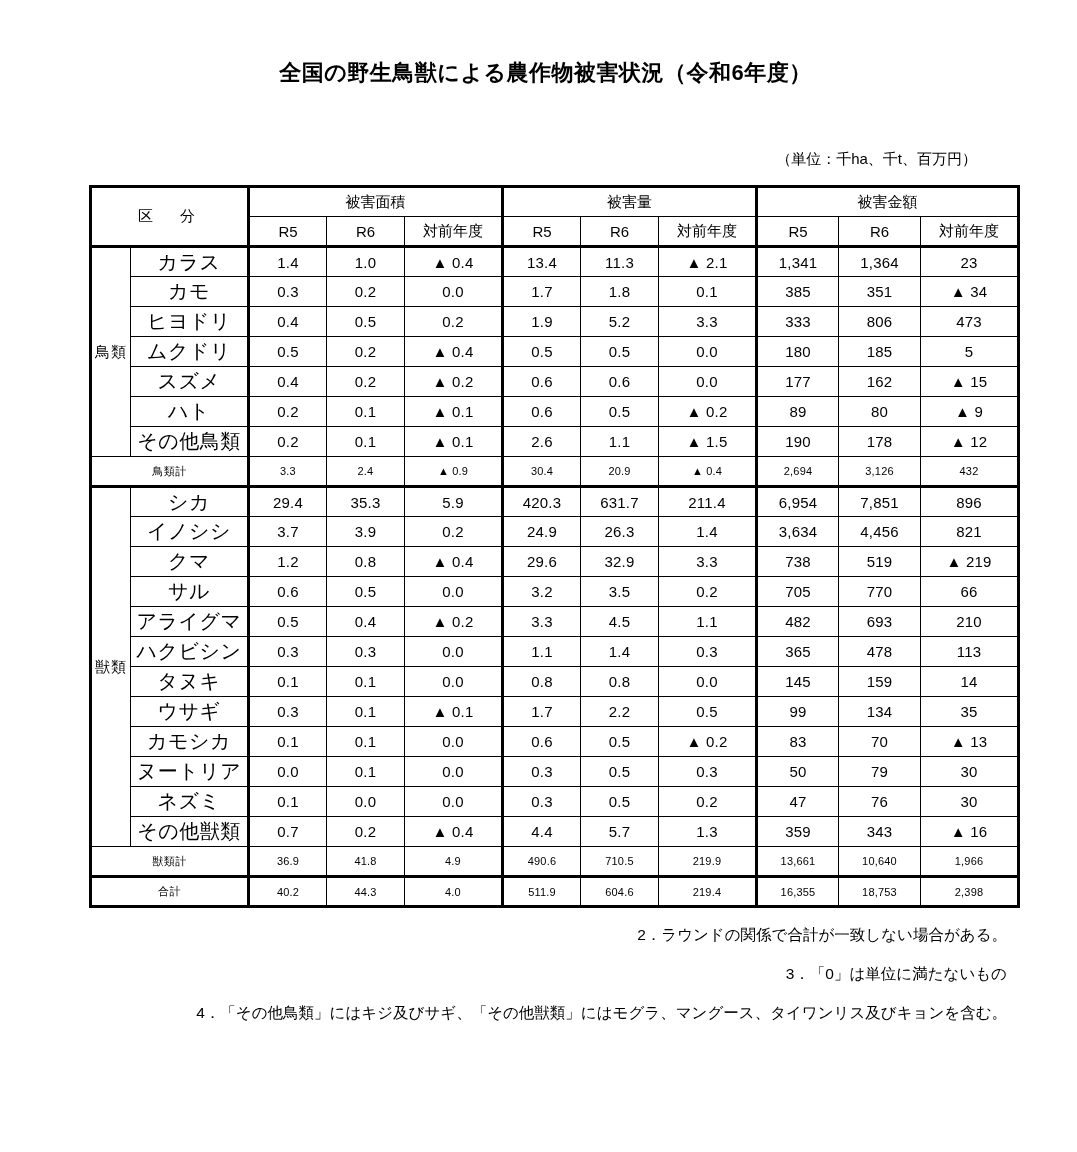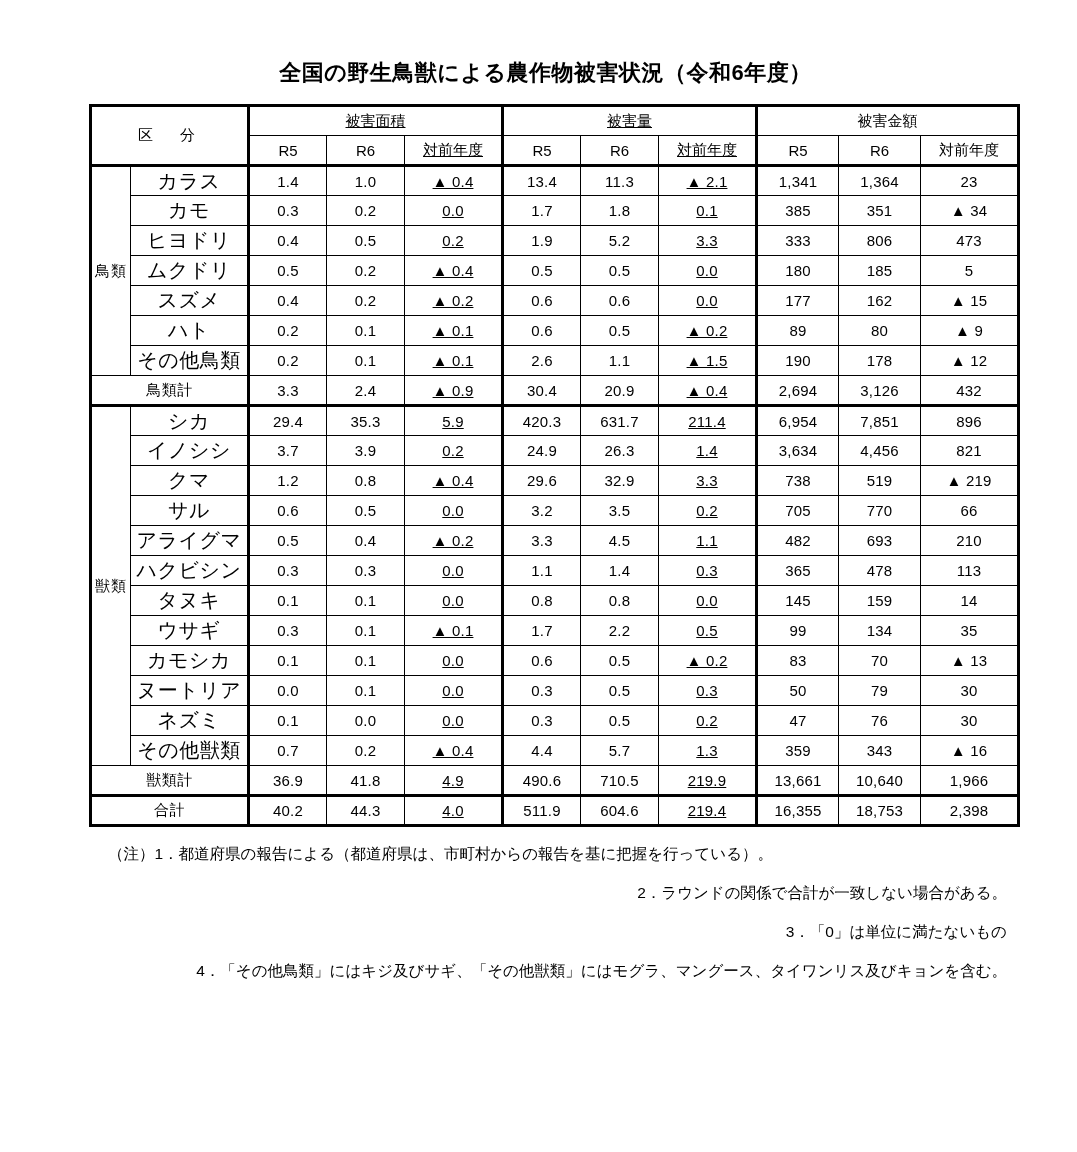--- a/index.html
+++ b/index.html
@@ -54,21 +54,21 @@
     font-weight: normal;
     text-align: center;
     vertical-align: middle;
     box-sizing: border-box;
   }
   .outer-l { border-left: 3px solid #000 !important; }
   .outer-r { border-right: 3px solid #000 !important; }
   .outer-t { border-top: 3px solid #000 !important; }
   .outer-b { border-bottom: 3px solid #000 !important; }
   .thick-l { border-left: 3px solid #000 !important; }
-  .thick-r { border-right: 3px solid #000 !important; text-decoration: underline; }
+  .thick-r { border-right: 3px solid #000 !important; }
   .thick-b { border-bottom: 3px solid #000 !important; }
   .thick-t { border-top: 3px solid #000 !important; }
 
   .num {
     text-align: right;
     padding-right: 9px;
     font-size: 15px;
     letter-spacing: 0.2px;
   }
   .cat-label {
@@ -81,21 +81,21 @@
     width: 36px;
     letter-spacing: 1px;
     line-height: 1.15;
   }
   .species {
     text-align: center;
     font-size: 20px;
     letter-spacing: 0.5px;
   }
   .total-row td {
-    font-size: 15px;
+    font-size: 11px;
   }
   .hdr-kubun {
     letter-spacing: 6px;
   }
   .notes {
     margin-top: 18px;
     padding-left: 108px;
     padding-right: 70px;
     font-size: 15.5px;
     line-height: 1.1;
@@ -109,20 +109,21 @@
     text-align: right;
   }
 </style>
 </head>
 <body>
 
 <div class="page">
 
   <div class="doc-title">全国の野生鳥獣による農作物被害状況（令和6年度）</div>
 
+  <div class="unit-note">（単位：千ha、千t、百万円）</div>
 
   <div class="table-wrap">
     <table class="damage">
       <colgroup>
         <col style="width:40px">
         <col style="width:118px">
         <col style="width:78px">
         <col style="width:78px">
         <col style="width:98px">
         <col style="width:78px">
@@ -423,19 +424,18 @@
           <td class="num thick-r outer-b thick-t">219.4</td>
           <td class="num outer-b thick-t">16,355</td>
           <td class="num outer-b thick-t">18,753</td>
           <td class="num outer-r outer-b thick-t">2,398</td>
         </tr>
       </tbody>
     </table>
   </div>
 
   <div class="notes">
-    <div class="note-line">（注）1．都道府県の報告による（都道府県は、市町村からの報告を基に把握を行っている）。</div>
     <div class="note-line note-indent">2．ラウンドの関係で合計が一致しない場合がある。</div>
     <div class="note-line note-indent">3．「0」は単位に満たないもの</div>
     <div class="note-line note-indent">4．「その他鳥類」にはキジ及びサギ、「その他獣類」にはモグラ、マングース、タイワンリス及びキョンを含む。</div>
   </div>
 
 </div>
 
 </body></html>

